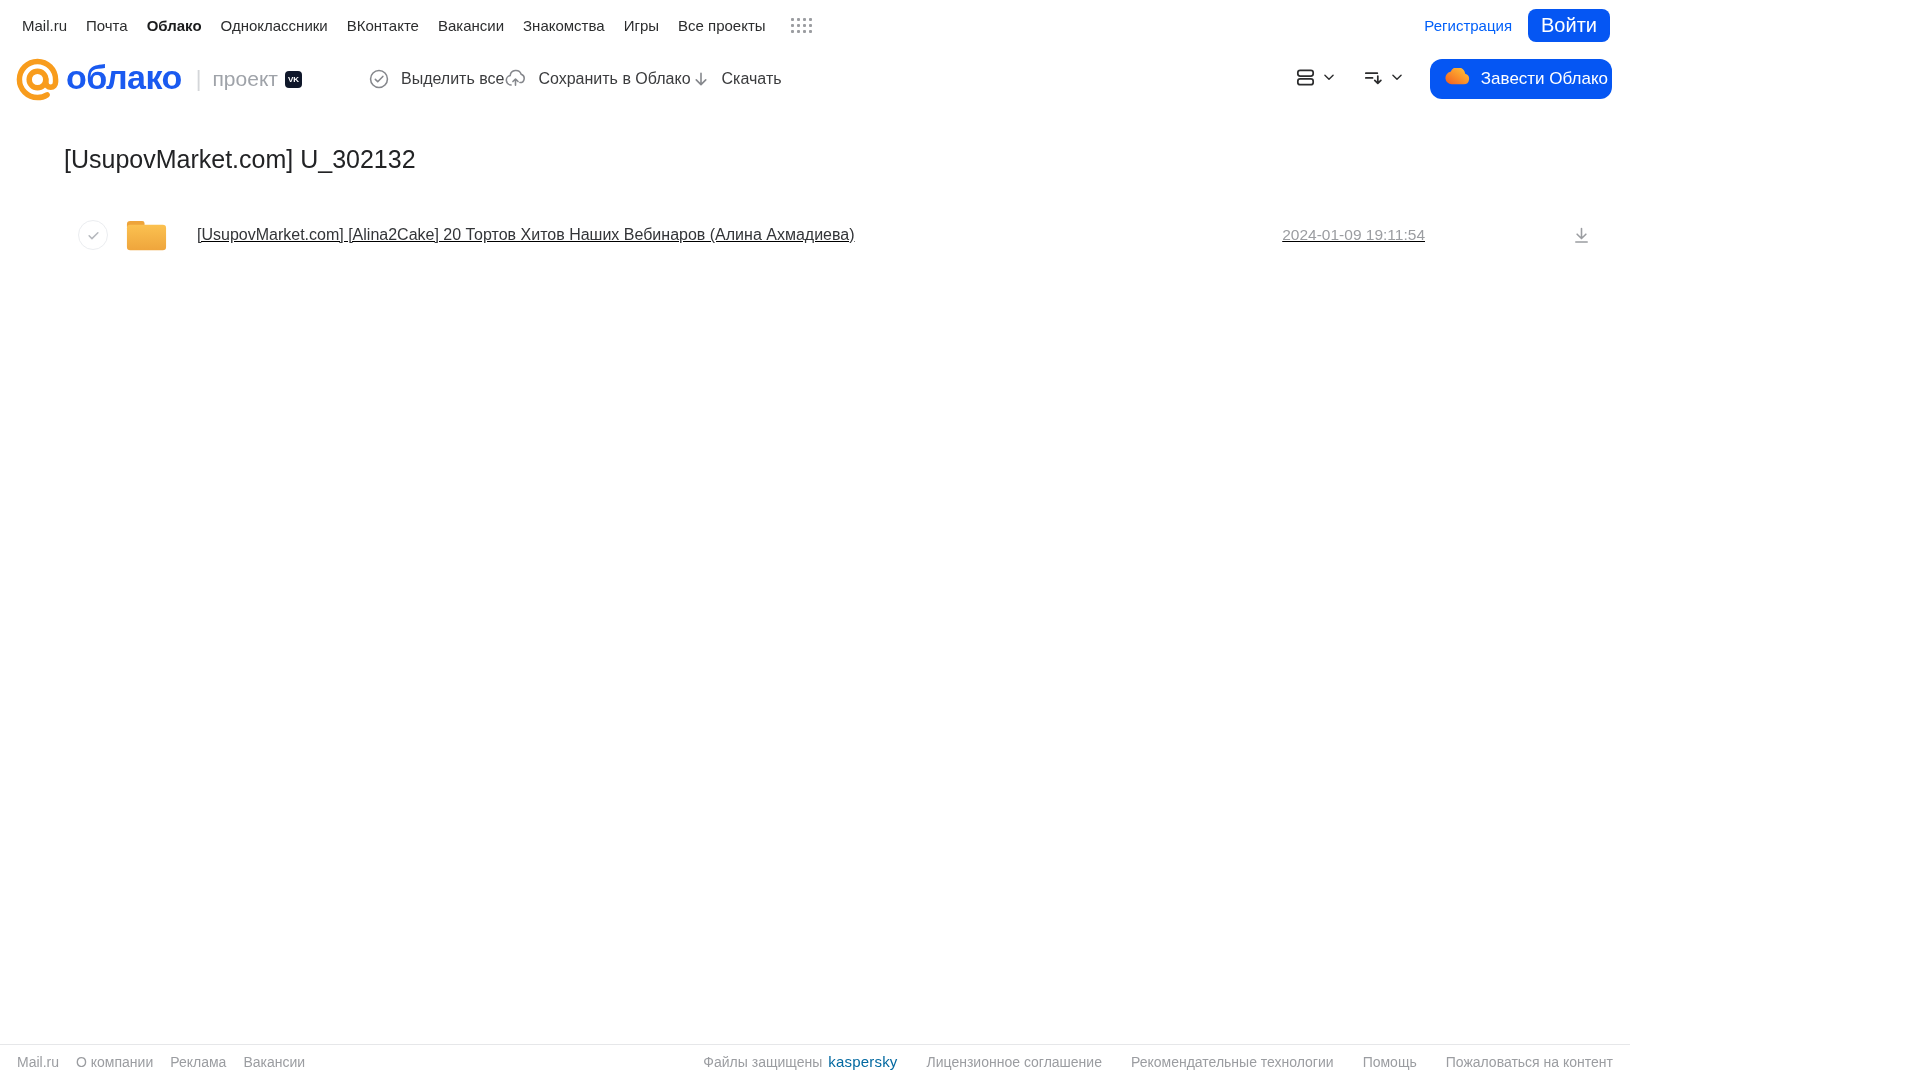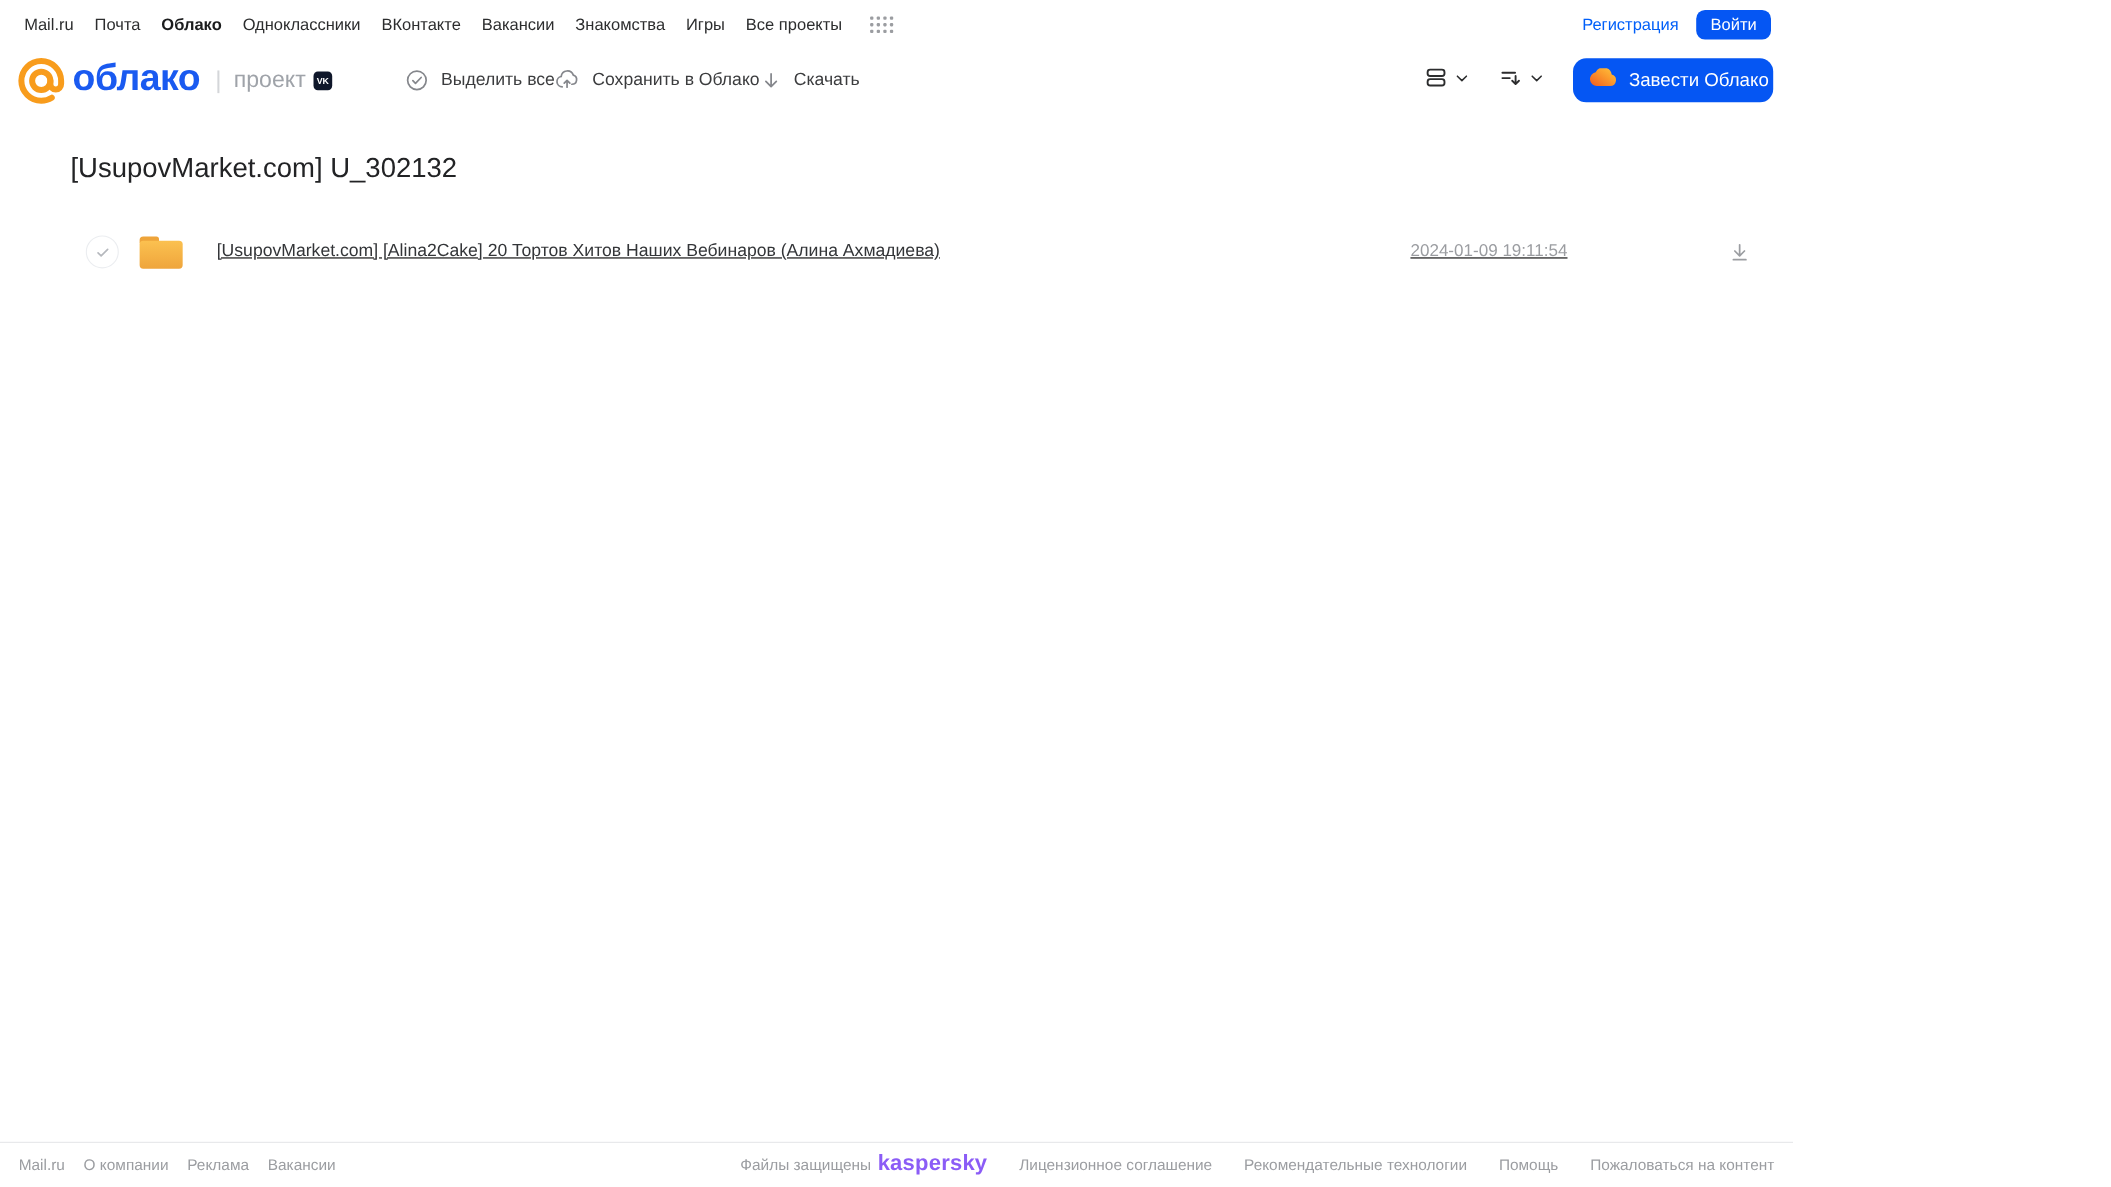--- a/index.html
+++ b/index.html
@@ -8,21 +8,21 @@
 
   
   .topbar { display:flex; align-items:center; padding:9px 20px 7px 22px; font-size:15px; }
   .topbar-links { display:flex; align-items:center; gap:19px; }
   .portal-link { color:#2c2d2e; text-decoration:none; cursor:pointer; white-space:nowrap; }
   .portal-link.active { font-weight:700; color:#1b1c1d; }
   .grid-icon { display:grid; grid-template-columns:repeat(4,4px); grid-auto-rows:4px; gap:2px; margin-left:6px; cursor:pointer; }
   .grid-icon i { width:3.2px; height:3.2px; background:#9b9da1; border-radius:1px; }
   .topbar-right { margin-left:auto; display:flex; align-items:center; gap:16px; }
   .reg-link { color:#005ff9; cursor:pointer; }
-  .login-btn { background:#0556f3; color:#fff; border:none; border-radius:8px; padding:5px 13px; font-size:15px; font-family:inherit; cursor:pointer; }
+  .login-btn { background:#0556f3; color:#fff; border:none; border-radius:8px; padding:5px 13px; font-size:20px; font-family:inherit; cursor:pointer; }
 
   
   .header { display:flex; align-items:center; padding:8px 18px 10px 16px; height:62px; }
   .logo { display:flex; align-items:center; cursor:pointer; }
   .logo-at { line-height:0; margin-right:7px; }
   .logo-word { font-size:34px; font-weight:700; color:#1a5af0; letter-spacing:-0.5px; padding-bottom:4px; }
   .logo-divider { color:#d4d6d9; font-size:22px; margin:0 11px 0 14px; font-weight:300; }
   .project-label { color:#9fa3a9; font-size:21px; }
   .vk-badge { display:inline-flex; align-items:center; justify-content:center; width:17px; height:17px; border-radius:4px; background:#0f172a; color:#fff; font-size:8px; font-weight:700; margin-left:7px; vertical-align:middle; }
 
@@ -44,21 +44,21 @@
   .file-name { margin-left:28px; font-size:16px; color:#333538; }
   .file-date { margin-left:auto; font-size:15.5px; color:#9b9da1; white-space:nowrap; }
   .row-download { margin-left:146px; margin-right:38px; cursor:pointer; line-height:0; }
 
   
   .footer { border-top:1px solid #e6e7e9; display:flex; align-items:center; padding:8px 17px 9px 17px; font-size:14px; color:#9b9da1; }
   .footer-left { display:flex; align-items:center; gap:17px; }
   .footer-right { margin-left:auto; display:flex; align-items:center; gap:29px; }
   .foot-link { color:#9b9da1; cursor:pointer; white-space:nowrap; }
   .kasp-wrap { display:flex; align-items:center; gap:6px; white-space:nowrap; }
-  .kasp-logo { color:#8b5cf6; font-weight:700; font-size:20px; letter-spacing:0.2px; cursor:pointer; }
+  .kasp-logo { color:#0369a1; font-weight:400; font-size:15px; letter-spacing:0.2px; cursor:pointer; }
 </style>
 </head>
 <body>
 
 <div class="page">
 
   <div class="topbar">
     <div class="topbar-links">
       <span class="portal-link">Mail.ru</span>
       <span class="portal-link">Почта</span>

